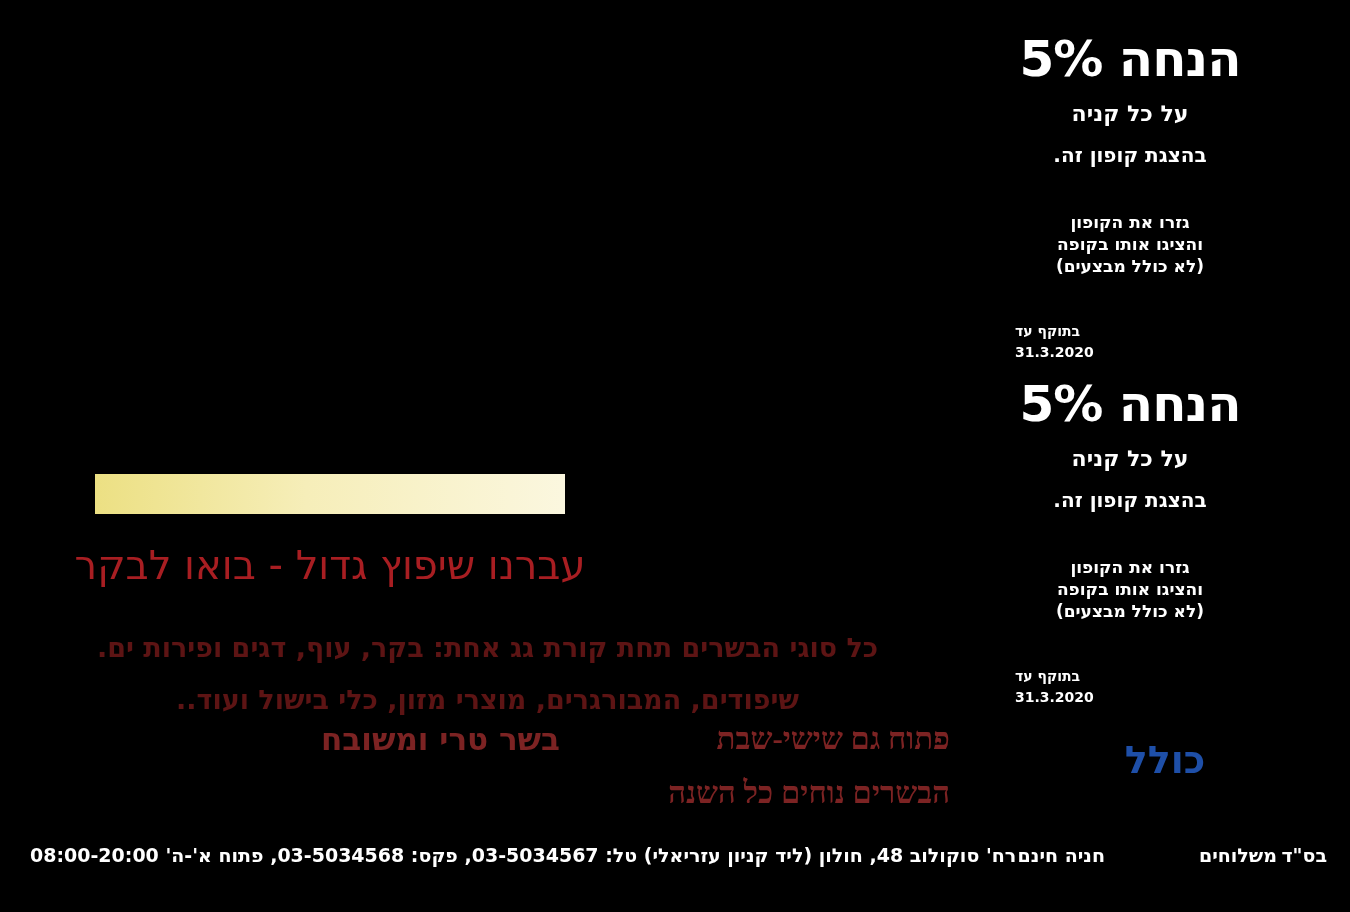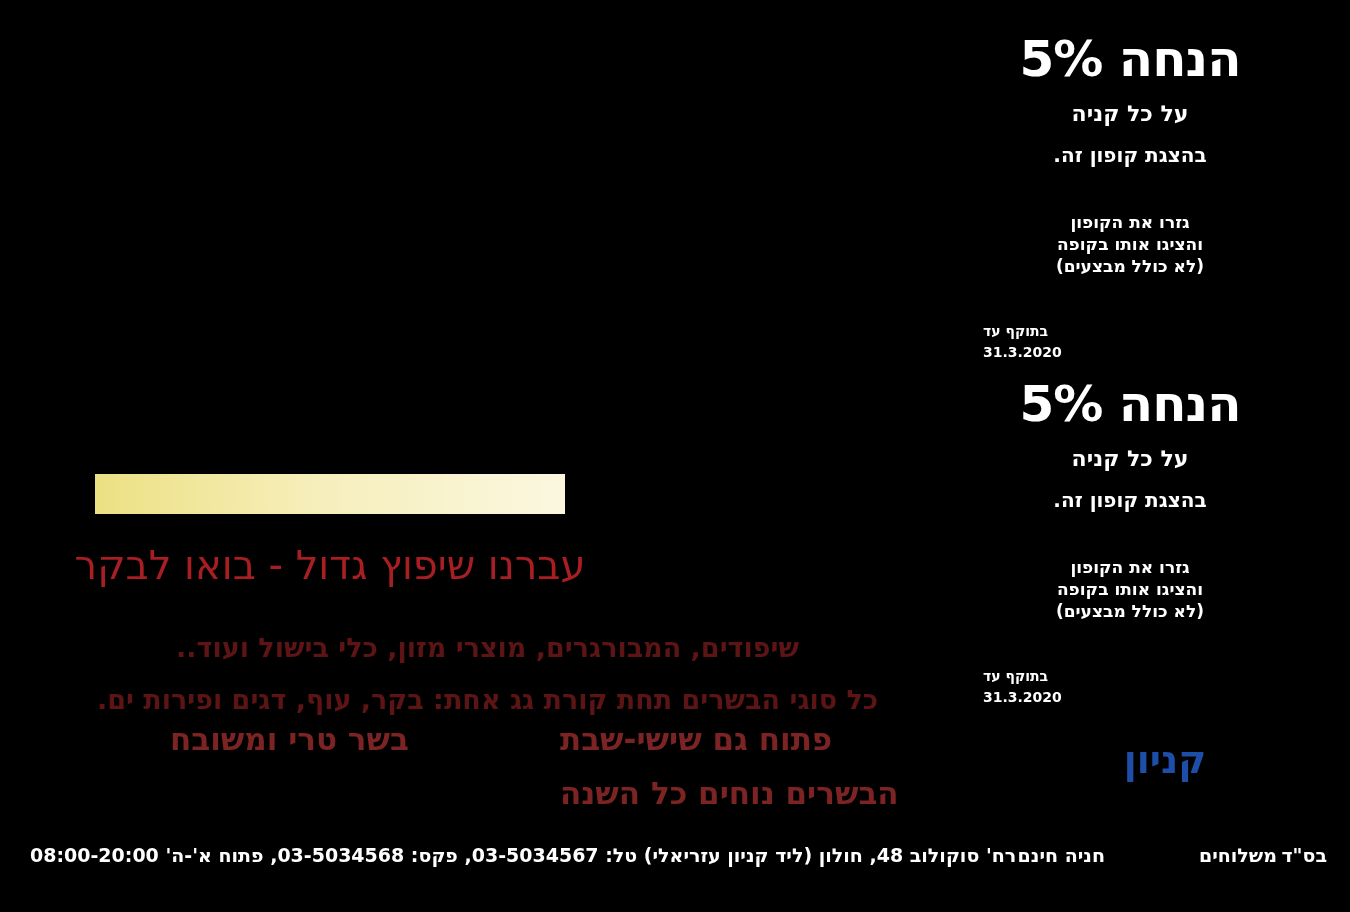--- a/index.html
+++ b/index.html
@@ -50,20 +50,21 @@
     font-weight: bold;
     line-height: 22px;
   }
   .coupon .valid {
     margin-top: 44px;
     font-size: 14px;
     font-weight: bold;
     line-height: 21px;
     text-align: left;
     padding-left: 8px;
+    margin-left: 32px;
   }
 
   
   .highlight-bar {
     position: absolute;
     left: 95px;
     top: 474px;
     width: 470px;
     height: 40px;
     background: linear-gradient(90deg, #ece083 0%, #f6eeb9 45%, #fbf7df 100%);
@@ -89,28 +90,28 @@
     direction: rtl;
     color: #5d1414;
     font-size: 27px;
     font-weight: bold;
     line-height: 52px;
   }
   .feature-col {
     position: absolute;
     top: 712px;
     width: 390px;
-    text-align: left;
+    text-align: right;
     direction: rtl;
     color: #7c2323;
     font-size: 31px;
     font-weight: bold;
     line-height: 54px;
   }
-  #feat-right { left: 560px; }
+  #feat-right { left: 560px; font-family: Liberation Serif, serif; }
   #feat-left  { left: 170px; }
 
   
   .site-link {
     position: absolute;
     left: 1100px;
     top: 738px;
     width: 130px;
     text-align: center;
     direction: rtl;
@@ -169,32 +170,32 @@
       <div>בתוקף עד</div>
       <div>31.3.2020</div>
     </div>
   </div>
 
   <div class="highlight-bar"></div>
 
   <div class="promo-title">עברנו שיפוץ גדול - בואו לבקר</div>
 
   <div class="promo-body">
+    <div>כל סוגי הבשרים תחת קורת גג אחת: בקר, עוף, דגים ופירות ים.</div>
     <div>שיפודים, המבורגרים, מוצרי מזון, כלי בישול ועוד..</div>
-    <div>כל סוגי הבשרים תחת קורת גג אחת: בקר, עוף, דגים ופירות ים.</div>
   </div>
 
   <div class="feature-col" id="feat-right">
     <div>פתוח גם שישי-שבת</div>
     <div>הבשרים נוחים כל השנה</div>
   </div>
   <div class="feature-col" id="feat-left">
     <div>בשר טרי ומשובח</div>
   </div>
 
-  <div class="site-link">קניון</div>
+  <div class="site-link">כולל</div>
 
   <div class="footer-seg" id="footer-main">רח' סוקולוב 48, חולון (ליד קניון עזריאלי) טל: 03-5034567, פקס: 03-5034568, פתוח א'-ה' 08:00-20:00</div>
   <div class="footer-seg" id="footer-s3">חניה חינם</div>
   <div class="footer-seg" id="footer-s2">משלוחים</div>
   <div class="footer-seg" id="footer-s1">בס"ד</div>
 
 </div>
 
 </body></html>

